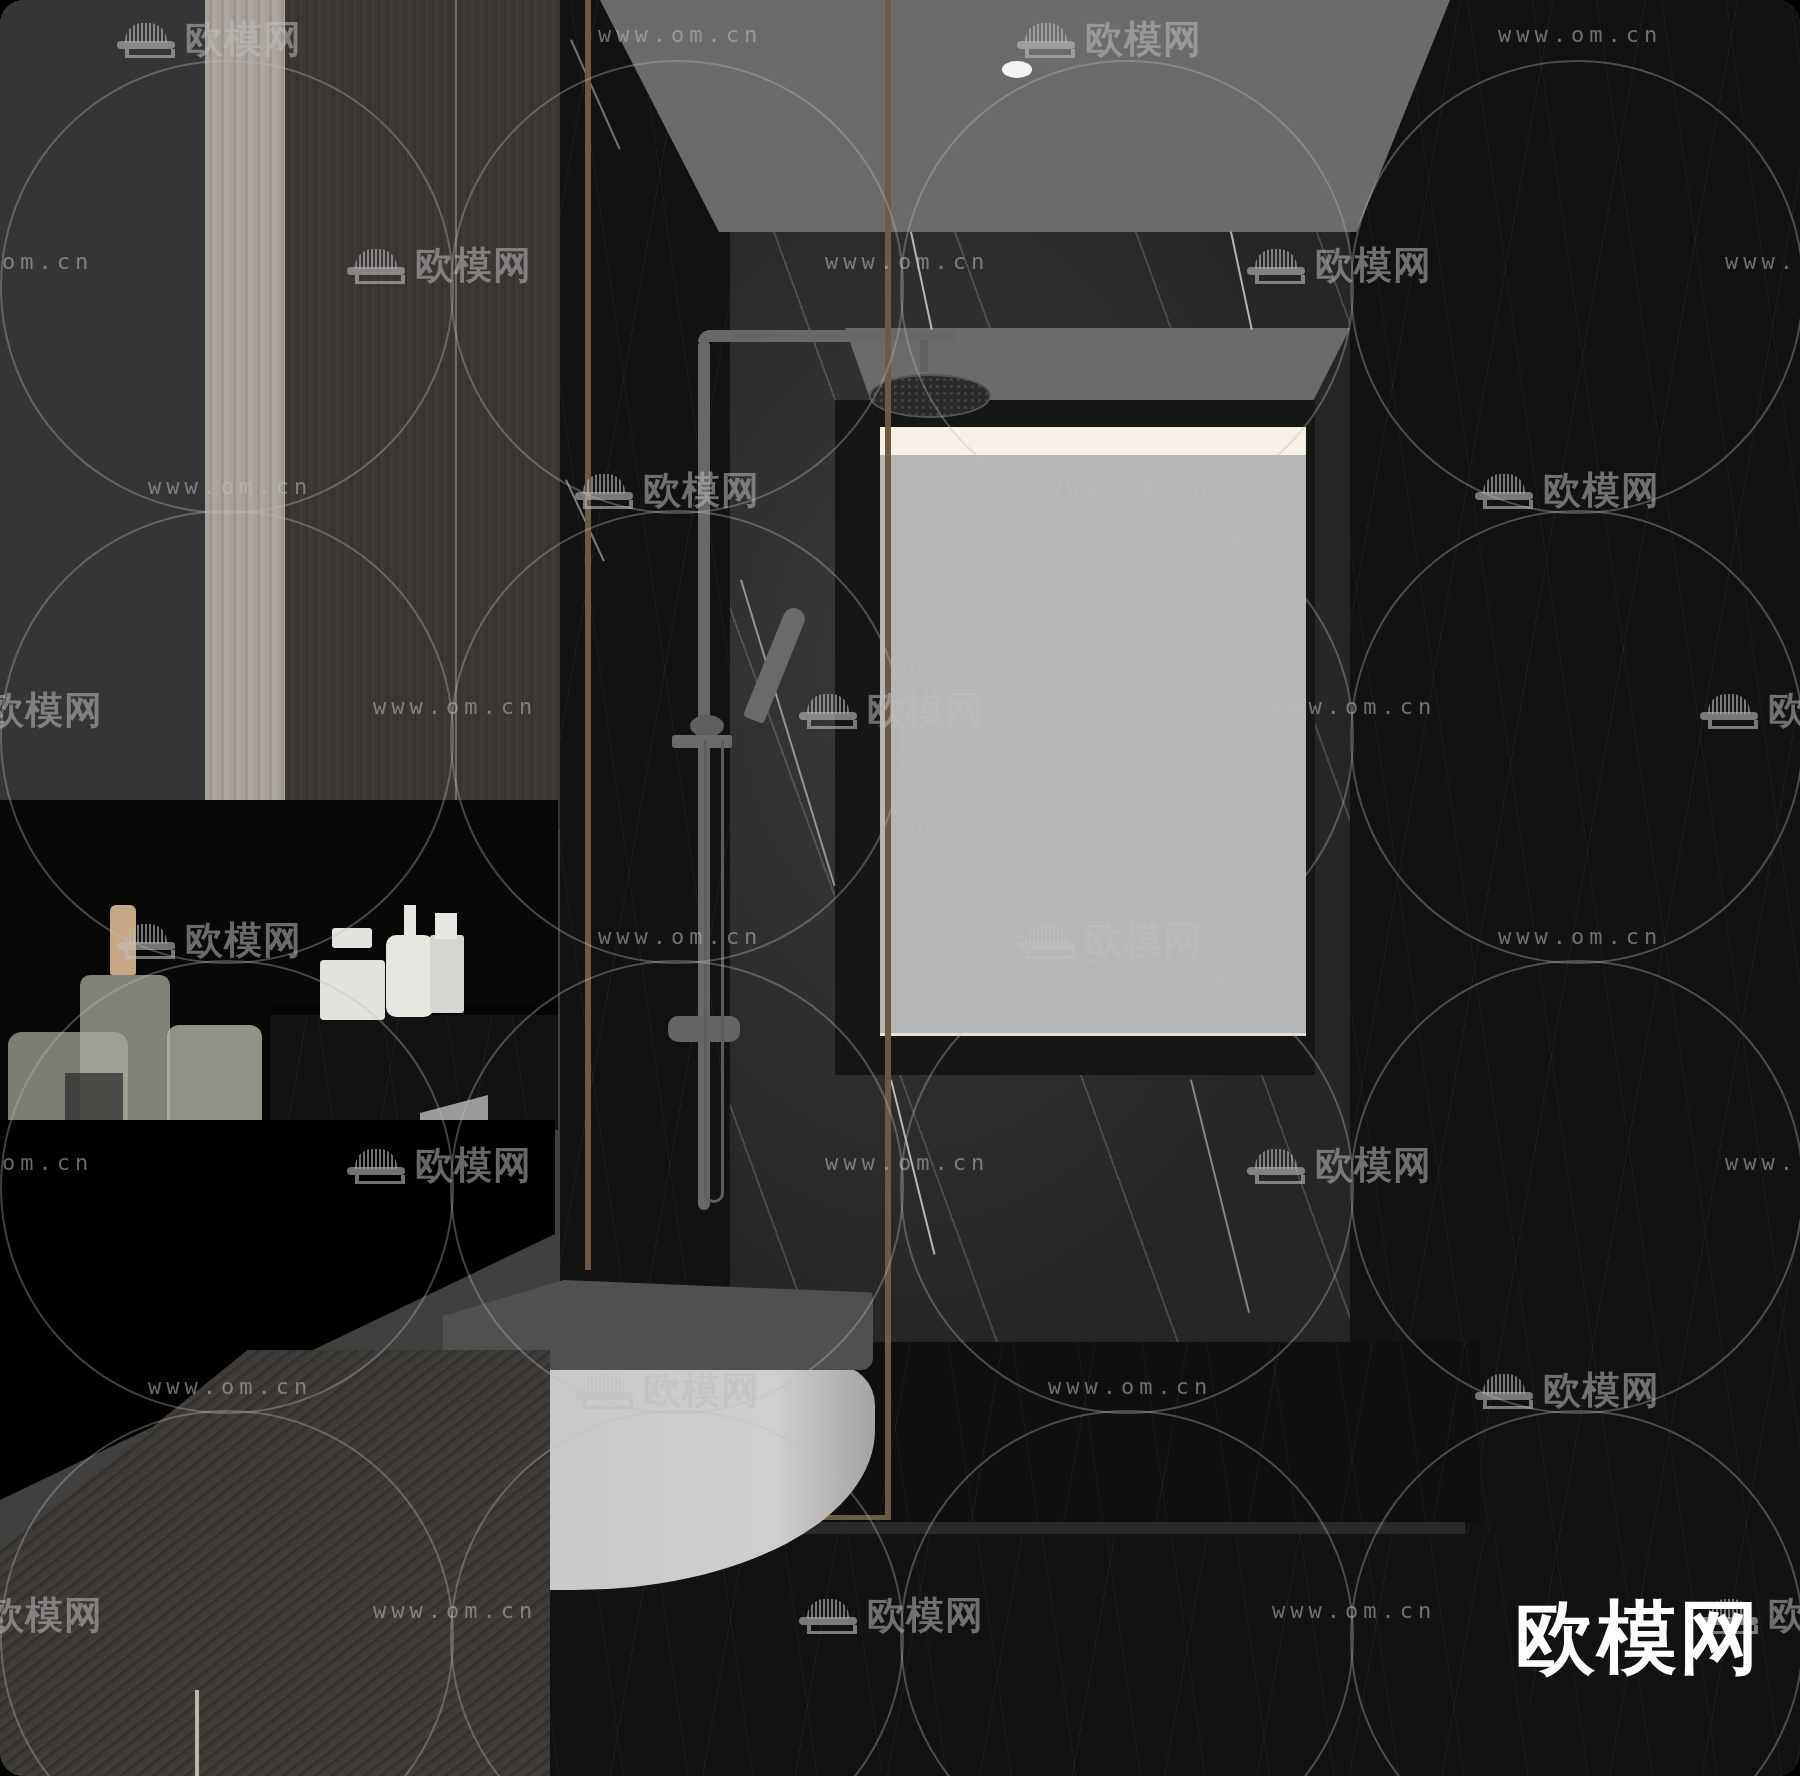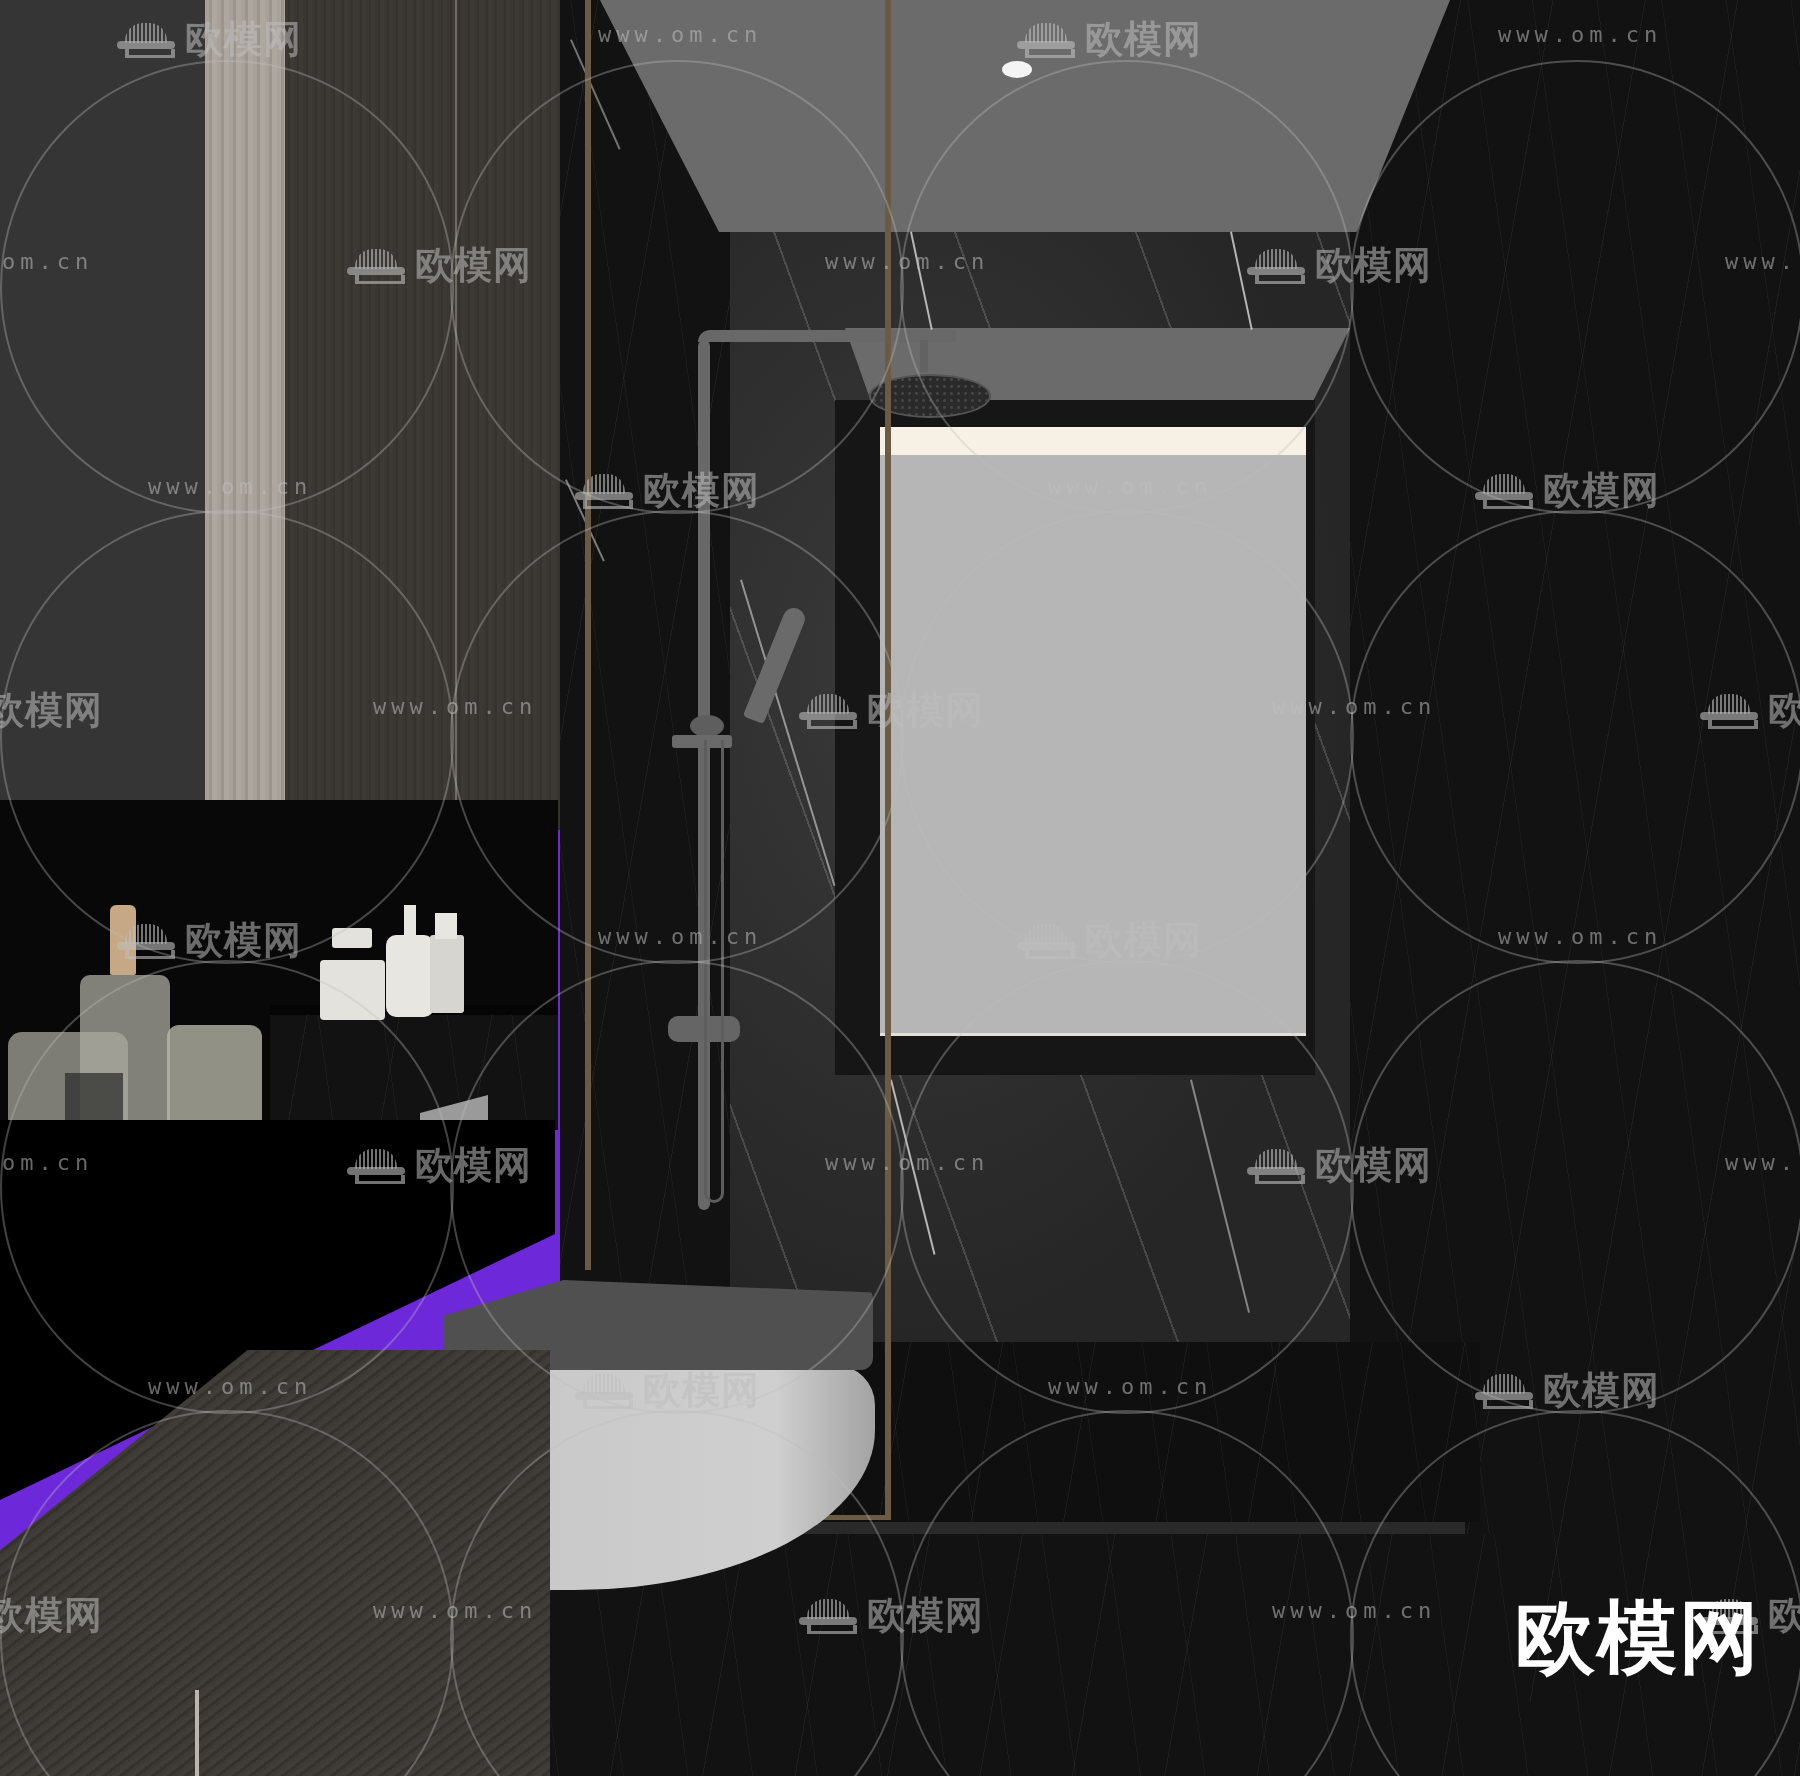--- a/index.html
+++ b/index.html
@@ -1,16 +1,16 @@
 <!DOCTYPE html>
 <html><head>
 <meta charset="utf-8">
 <style>
   html,body{margin:0;padding:0;background:#000;}
-  #scene{position:relative;width:1800px;height:1776px;overflow:hidden;background:#6d28d9;font-family:"DejaVu Sans",sans-serif;}
+  #scene{position:relative;width:1800px;height:1776px;overflow:hidden;background:#404040;font-family:"DejaVu Sans",sans-serif;border-radius:24px;}
   .abs{position:absolute;}
   .marble-dark{background:
       repeating-linear-gradient(100deg, rgba(255,255,255,0.0) 0 37px, rgba(255,255,255,0.05) 37px 38px, rgba(255,255,255,0) 38px 91px),
       repeating-linear-gradient(82deg, rgba(255,255,255,0) 0 63px, rgba(255,255,255,0.04) 63px 64px),
       #121212;}
   .marble-mid{background:
       repeating-linear-gradient(70deg, rgba(255,255,255,0) 0 80px, rgba(220,220,220,0.18) 80px 82px, rgba(255,255,255,0) 82px 170px),
       radial-gradient(ellipse at 30% 40%, #3a3a3a, #262626 70%);}
   .wood-dark{background:repeating-linear-gradient(90deg,#3a3632 0 3px,#36322e 3px 5px,#3d3934 5px 9px);}
   .wood-light{background:repeating-linear-gradient(90deg,#a8a19a 0 4px,#9c958e 4px 7px,#aea79f 7px 12px);}

